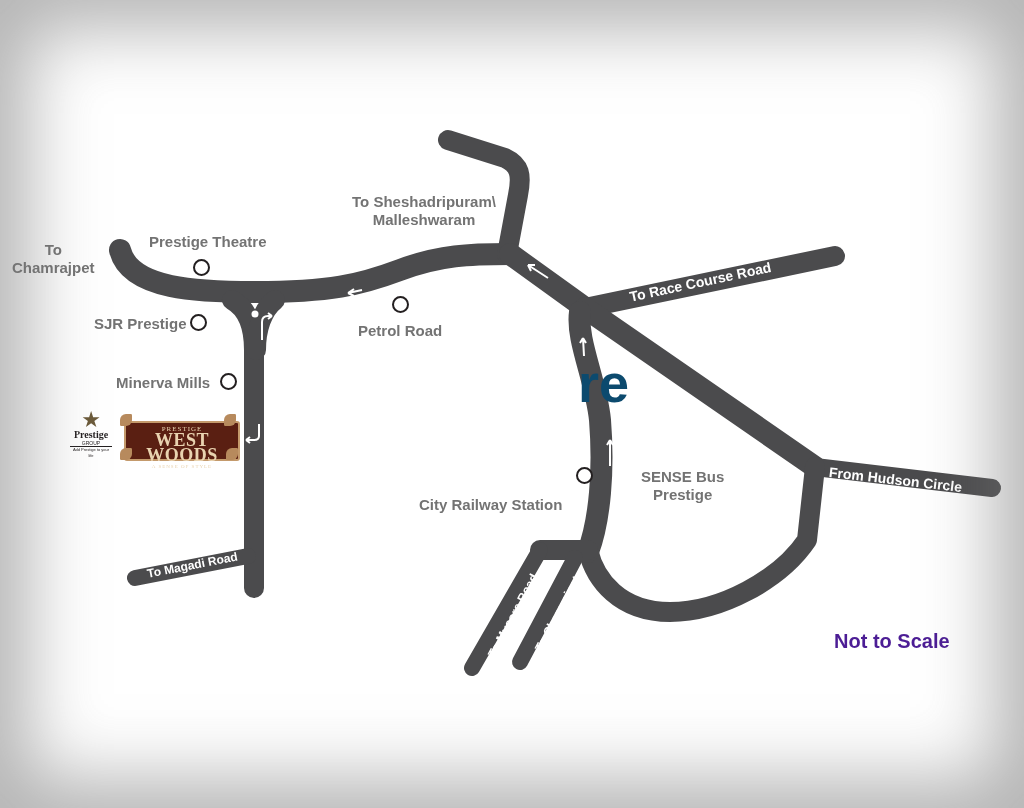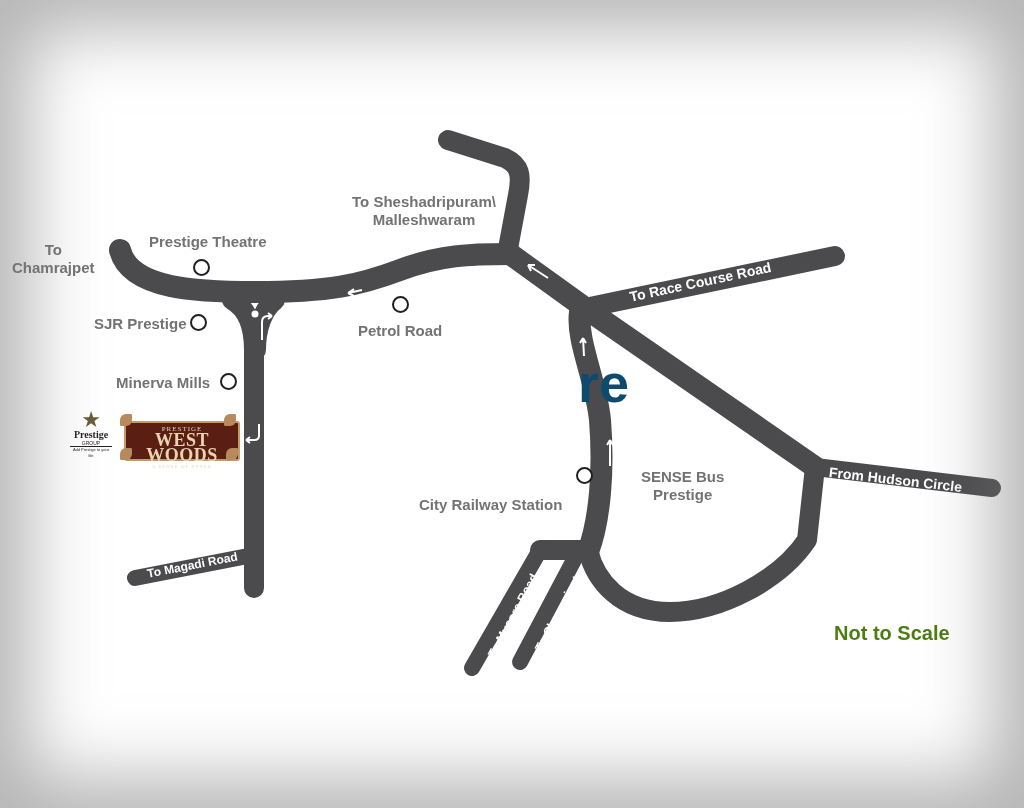--- a/index.html
+++ b/index.html
@@ -13,21 +13,21 @@
     .lbl {
       position: absolute; font-family: "Liberation Sans", sans-serif; font-weight: bold;
       color: #737373; font-size: 15px; line-height: 18px; white-space: nowrap;
     }
     .center { text-align: center; }
     .road-lbl {
       position: absolute; font-family: "Liberation Sans", sans-serif; font-weight: bold;
       color: #ffffff; font-size: 14px; white-space: nowrap; transform-origin: 0 0;
     }
     .poi { position: absolute; width: 13px; height: 13px; border: 2.5px solid #231f20; border-radius: 50%; background: #fff; }
-    .scale { position: absolute; font-family: "Liberation Sans", sans-serif; font-weight: bold; color: #4d7c0f; font-size: 20px; }
+    .scale { position: absolute; font-family: "Liberation Sans", sans-serif; font-weight: bold; color: #4c1d95; font-size: 20px; margin-top: 8px; }
     .brand { position: absolute; font-family: "Liberation Serif", serif; }
     .ww-box {
       position: absolute; left: 124px; top: 421px; width: 112px; height: 36px;
       background: #5a1f12; border: 2px solid #c49a6c; border-radius: 3px;
       color: #e9d3b0; text-align: center;
     }
     .ww-top { font-size: 7px; letter-spacing: 1px; margin-top: 2px; line-height: 8px; }
     .ww-main { font-size: 18px; font-weight: bold; line-height: 15px; letter-spacing: 0.5px; }
     .ww-sub { font-size: 5px; letter-spacing: 1px; line-height: 7px; }
     .leaf { position: absolute; width: 12px; height: 12px; background: #b78a5d; border-radius: 50% 10% 50% 10%; }

